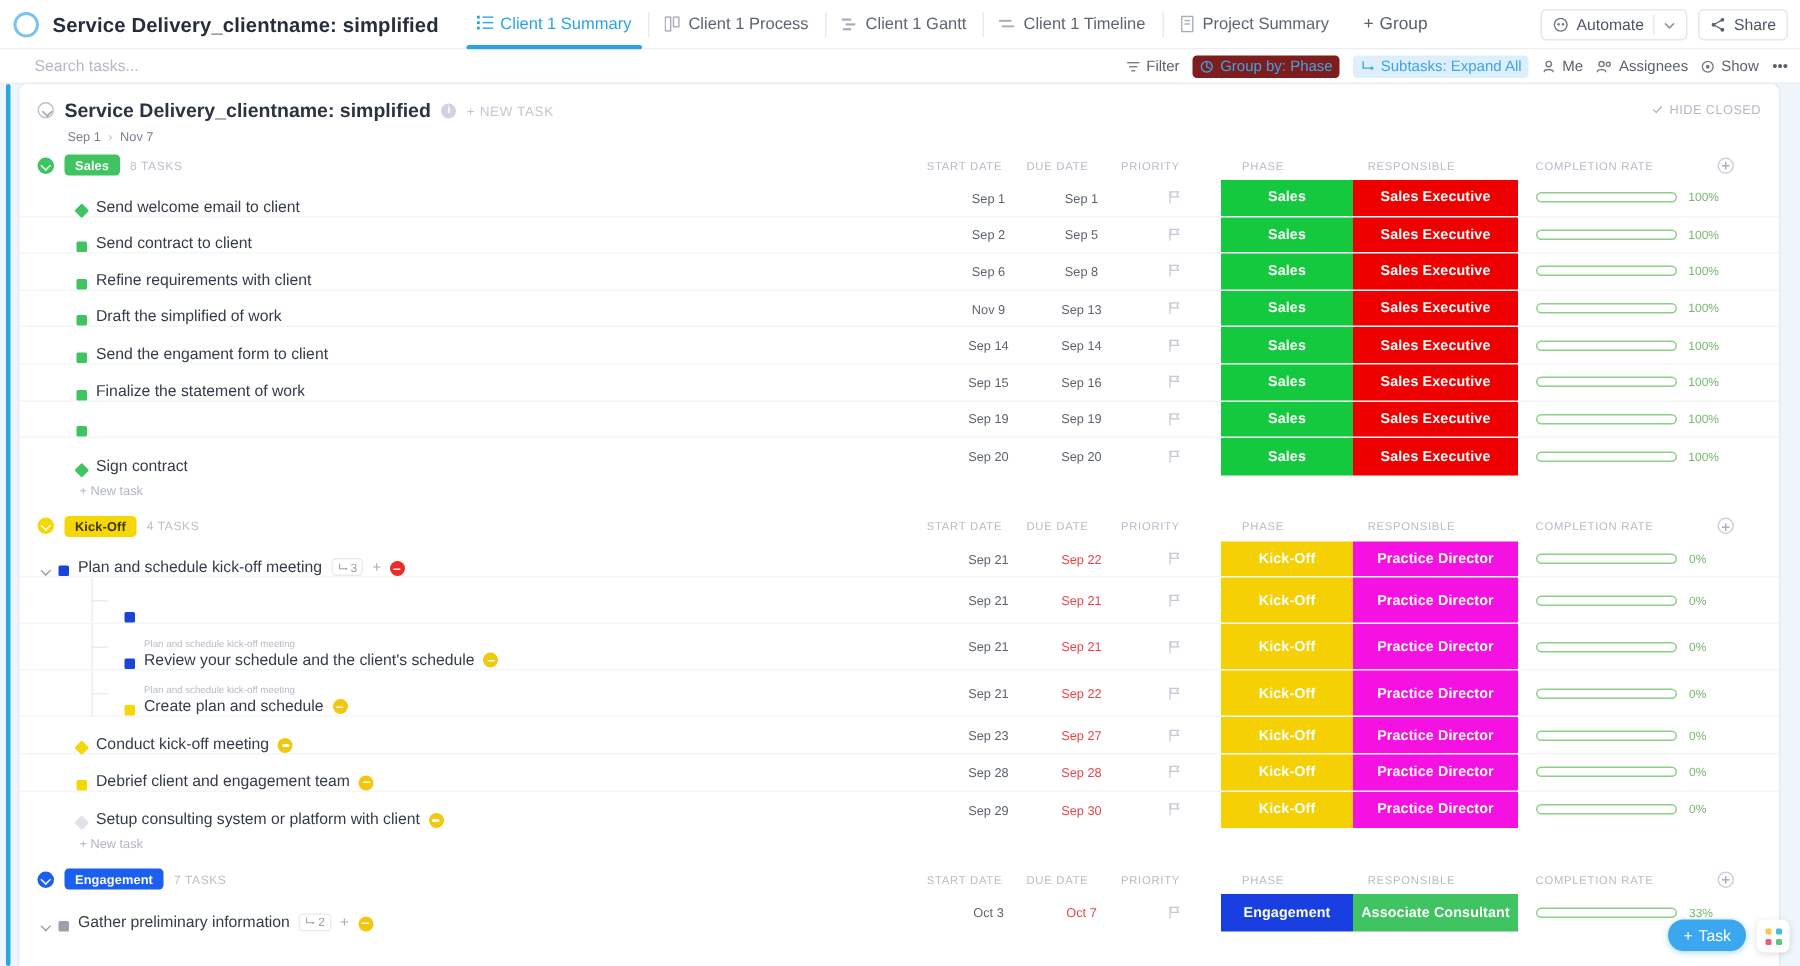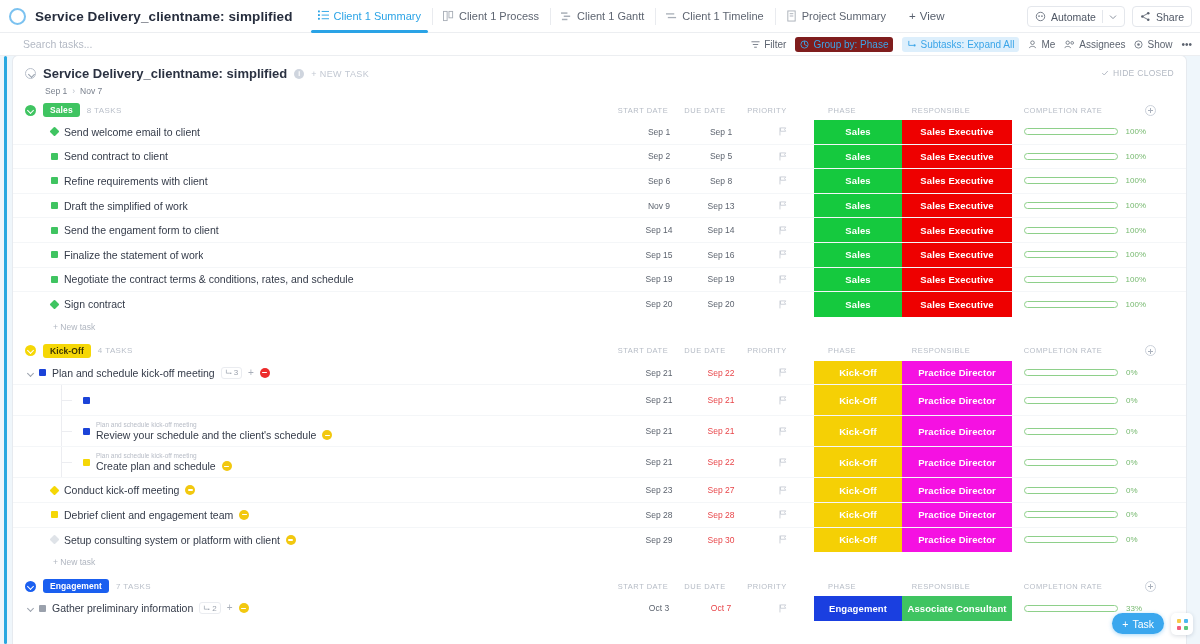--- a/index.html
+++ b/index.html
@@ -176,21 +176,21 @@
 
   
   .rows { }
   .row {
     display:flex; align-items:stretch; height: 24.6px; position:relative;
     border-bottom:1px solid #f4f6f8;
   }
   .row.tall { height: 31px; }
   .row:last-child { border-bottom:none; }
   .cell-name {
-    flex:1 1 auto; display:flex; align-items:center; gap:6px;
+    flex:1 1 auto; display:flex; align-items:flex-end; gap:6px;
     padding-left: 38px; min-width:0; position:relative;
   }
   .cell-name.sub { padding-left: 70px; }
   .cell-name.parent { padding-left: 26px; }
   .twisty {
     position:absolute; left: 14px; width:8px; height:8px;
   }
   .twisty::after {
     content:""; position:absolute; left:1px; top:2px;
     width:4px; height:4px; border-right:1.2px solid #9aa1ac;
@@ -319,21 +319,21 @@
           <rect x="2" y="0.5" width="8" height="11" fill="none" stroke="#8b939f" stroke-width="1"></rect>
           <rect x="4" y="3" width="4" height="1" fill="#8b939f"></rect>
           <rect x="4" y="5.5" width="4" height="1" fill="#8b939f"></rect>
         </svg>
         <span>Project Summary</span>
       </div>
     </div>
 
     <div class="add-view">
       <span>+</span>
-      <span>View</span>
+      <span>Group</span>
     </div>
 
     <div class="topbar-right">
       <div class="pill-btn">
         <svg width="11" height="11" viewBox="0 0 12 12">
           <circle cx="6" cy="6" r="4.6" fill="none" stroke="#6d7582" stroke-width="1"></circle>
           <circle cx="4.4" cy="5.6" r=".9" fill="#6d7582"></circle>
           <circle cx="7.6" cy="5.6" r=".9" fill="#6d7582"></circle>
         </svg>
         <span>Automate</span>
@@ -631,21 +631,20 @@
                 </div>
                 <div class="c-rate">
                   <span class="bar-track"><span class="bar-fill" style="width:100%"></span></span>
                   <span class="pct">100%</span>
                 </div>
                 <div class="c-add"></div>
               </div>
               <div class="row">
                 <div class="cell-name">
                   <span class="sq" style="background:#3fc461"></span>
-                  <span class="task-txt">Negotiate the contract terms &amp; conditions, rates, and schedule</span>
                 </div>
                 <div class="c-start">
                   <span class="dtxt">Sep 19</span>
                 </div>
                 <div class="c-due">
                   <span class="dtxt">Sep 19</span>
                 </div>
                 <div class="c-pri">
                   <svg class="flag" viewBox="0 0 10 11">
                     <path d="M1.2 0.6 L1.2 10.4" stroke="#c3c8d1" stroke-width="1"></path>

